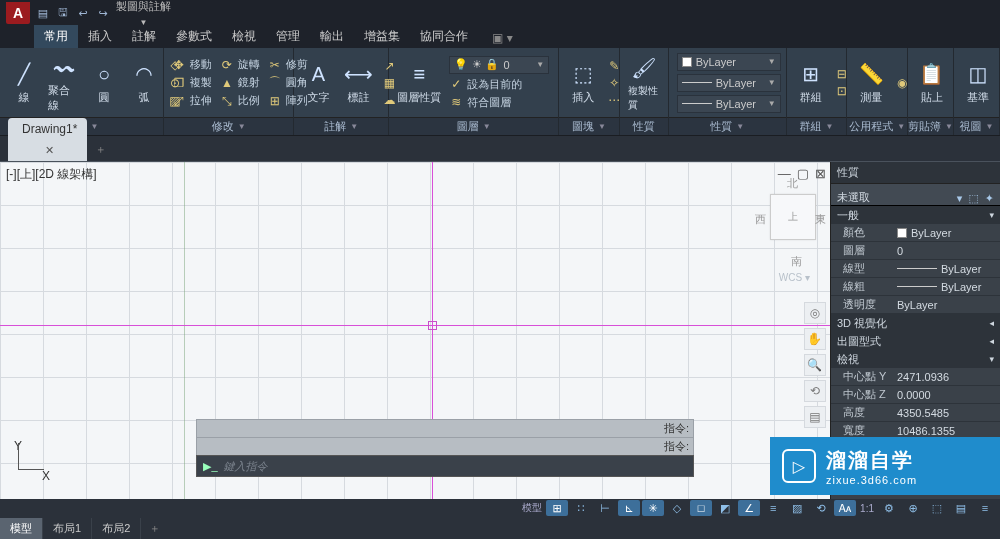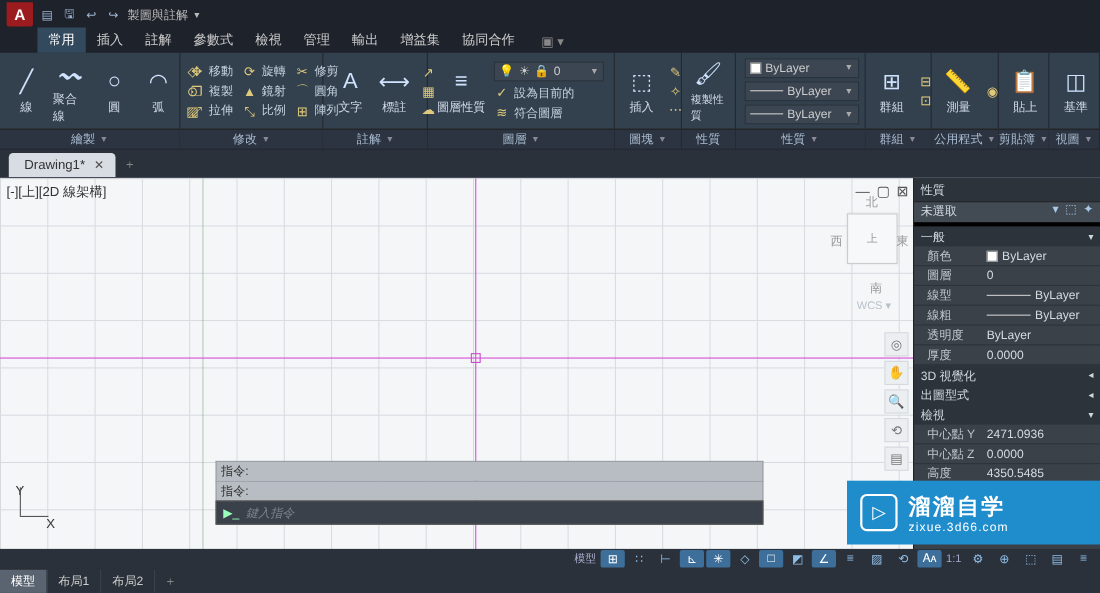--- a/index.html
+++ b/index.html
@@ -4,21 +4,21 @@
 <style>
   * { margin:0; padding:0; box-sizing:border-box; font-family:"Microsoft YaHei",Arial,sans-serif; }
   body { width:1000px; height:539px; background:#2a2f38; color:#ccc; font-size:11px; overflow:hidden; position:relative; }
 
   
   .titlebar { height:26px; background:#1e222a; display:flex; align-items:center; padding:0 6px; gap:6px; }
   .autocad-logo { width:24px; height:22px; background:#9b1b1f; color:#fff; font-weight:bold; display:flex; align-items:center; justify-content:center; font-size:14px; border-radius:0 0 2px 2px; }
   .qat { display:flex; gap:6px; align-items:center; }
   .qat-ico { width:14px; height:14px; display:flex; align-items:center; justify-content:center; color:#9fb6d4; }
   .title-text { flex:1; text-align:center; color:#ddd; font-size:12px; }
-  .title-workspace { color:#bbb; font-size:11px; display:flex; align-items:center; gap:4px; }
+  .title-workspace { color:#bbb; font-size:11px; display:flex; align-items:center; gap:4px;flex-direction:column; }
 
   
   .ribbon-tabs { height:22px; background:#1e222a; display:flex; align-items:flex-end; padding-left:34px; gap:0; }
   .rtab { padding:3px 10px; color:#ccc; font-size:12px; cursor:pointer; }
   .rtab.active { background:#33495d; color:#fff; }
   .rtab-extra { margin-left:4px; color:#888; }
 
   
   .ribbon { height:88px; background:#33404d; display:flex; border-bottom:1px solid #1a1d22; }
   .panel { border-right:1px solid #232930; display:flex; flex-direction:column; }
@@ -31,27 +31,27 @@
   .col { display:flex; flex-direction:column; gap:4px; }
   .row { display:flex; gap:6px; align-items:center; }
   .small-btn { display:flex; align-items:center; gap:4px; color:#c4d2e0; cursor:pointer; font-size:11px; white-space:nowrap; }
   .small-btn .ic { width:14px; height:14px; display:flex; align-items:center; justify-content:center; color:#e0c97a; font-size:12px; }
   .combo { height:18px; background:#3b4652; border:1px solid #2a323c; color:#ccc; font-size:11px; display:flex; align-items:center; padding:0 4px; gap:4px; }
   .combo .cv { flex:1; }
   .combo .car { font-size:8px; color:#aaa; }
 
   
   .filetabs { height:26px; background:#2b313a; display:flex; align-items:flex-end; padding-left:8px; border-bottom:1px solid #4a525c; }
-  .filetab { background:#d7dde3; color:#333; font-size:12px; padding:4px 10px 4px 14px; display:flex; align-items:center; gap:8px; border-radius:4px 4px 0 0; }
+  .filetab { background:#d7dde3; color:#333; font-size:12px; padding:4px 10px 4px 14px; display:flex; align-items:center; gap:8px; border-radius:4px 4px 0 0;flex-direction:column; }
   .filetab .x { color:#555; cursor:pointer; font-size:11px; }
   .filetabs .plus { color:#888; padding:4px 8px; cursor:pointer; }
 
   
   .main { position:absolute; top:162px; left:0; right:0; bottom:38px; display:flex; }
-  .canvas-wrap { flex:1; position:relative; background:#f4f6f8; overflow:hidden; }
+  .canvas-wrap { flex:1; position:relative; background:#f4f6f8; overflow:hidden;text-align:right; }
   .grid { position:absolute; inset:0;
     background-image:
       linear-gradient(to right,#d6dadf 1px,transparent 1px),
       linear-gradient(to bottom,#d6dadf 1px,transparent 1px);
     background-size:43px 43px; }
   .cross-h { position:absolute; left:0; right:0; top:163px; height:1px; background:#d84fd8; }
   .cross-v { position:absolute; top:0; bottom:0; left:432px; width:1px; background:#d84fd8; }
   .axis-v-green { position:absolute; top:0; bottom:0; left:184px; width:1px; background:#7aa37a; opacity:.5; }
   .cross-box { position:absolute; top:159px; left:428px; width:9px; height:9px; border:1px solid #c84fc8; }
   .view-label { position:absolute; top:4px; left:6px; font-size:12px; color:#333; }
@@ -85,21 +85,21 @@
 
   
   .statusbar { position:absolute; right:0; bottom:22px; left:0; height:18px; background:#2b313a; display:flex; justify-content:flex-end; align-items:center; gap:2px; padding-right:4px; z-index:5; }
   .sb-btn { width:22px; height:16px; display:flex; align-items:center; justify-content:center; color:#8fbfe8; font-size:11px; cursor:pointer; }
   .sb-btn.on { background:#3d6f9a; color:#fff; border-radius:2px; }
   .sb-txt { color:#aac; font-size:10px; padding:0 2px; }
 
   
   .palette { width:170px; background:#3a4149; border-left:1px solid #222; display:flex; flex-direction:column; font-size:11px; position:relative; }
   .pal-title { height:22px; background:#2d333a; display:flex; align-items:center; padding:0 6px; color:#cfd7df; border-bottom:1px solid #222; }
-  .pal-sel { height:22px; background:#424a53; display:flex; align-items:flex-start; padding:0 6px; color:#d0d8e0; border-bottom:4px solid #000000; }
+  .pal-sel { height:22px; background:#424a53; display:flex; align-items:flex-end; padding:0 6px; color:#d0d8e0; border-bottom:1px solid #000000; }
   .pal-sel .sel-dd { margin-left:auto; display:flex; gap:6px; color:#9fb; }
   .pal-sel .ico2 { color:#a8c8e8; }
   .pal-sect { height:18px; background:#2d333a; color:#cfd7df; display:flex; align-items:center; padding:0 6px; justify-content:space-between; cursor:pointer; }
   .pal-sect .car { font-size:9px; }
   .pal-row { height:18px; display:flex; border-bottom:1px solid #2d333a; }
   .pal-row .k { width:62px; padding-left:12px; color:#bfc7cf; display:flex; align-items:center; }
   .pal-row .v { flex:1; padding-left:4px; color:#d4dbe2; display:flex; align-items:center; gap:4px; }
   .pal-row .sw { width:10px; height:10px; background:#fff; border:1px solid #888; }
   .pal-row .ln { width:40px; height:0; border-top:1px solid #ccc; }
   .pal-scroll { overflow-y:auto; flex:1; }
@@ -522,24 +522,20 @@
       <div class="pal-row">
           <span class="k">線粗</span>
           <span class="v">
             <span class="ln"></span>
             <span>ByLayer</span>
           </span>
         </div>
       <div class="pal-row">
           <span class="k">透明度</span>
           <span class="v">ByLayer</span>
-        </div>
-      <div class="pal-row">
-          <span class="k">厚度</span>
-          <span class="v">0.0000</span>
         </div>
       <div class="pal-sect">
           <span>3D 視覺化</span>
           <span class="car">◂</span>
         </div>
       <div class="pal-sect">
           <span>出圖型式</span>
           <span class="car">◂</span>
         </div>
       <div class="pal-sect">

